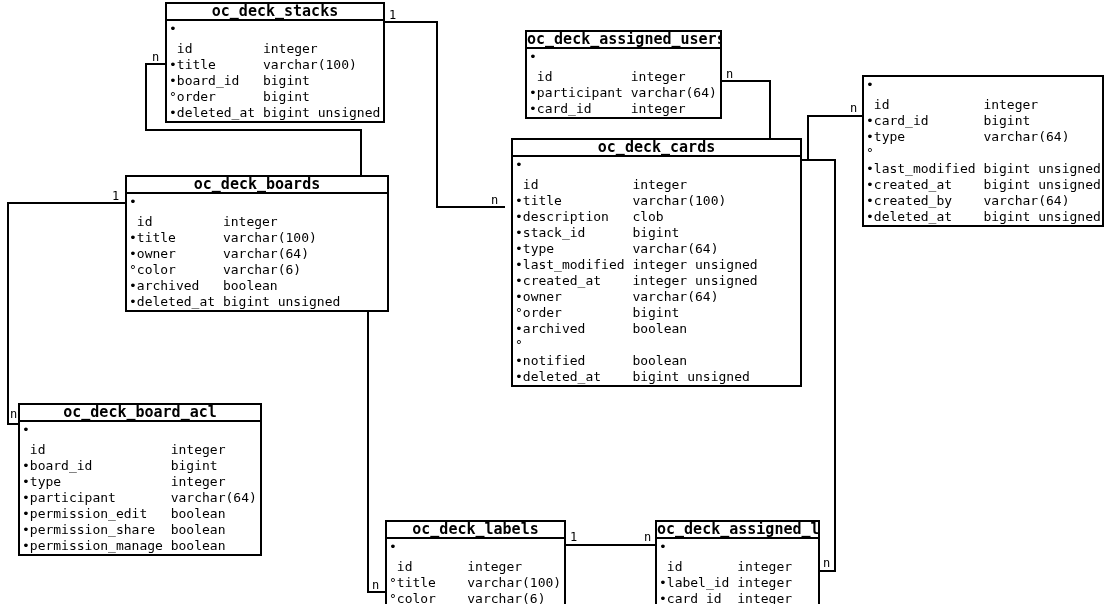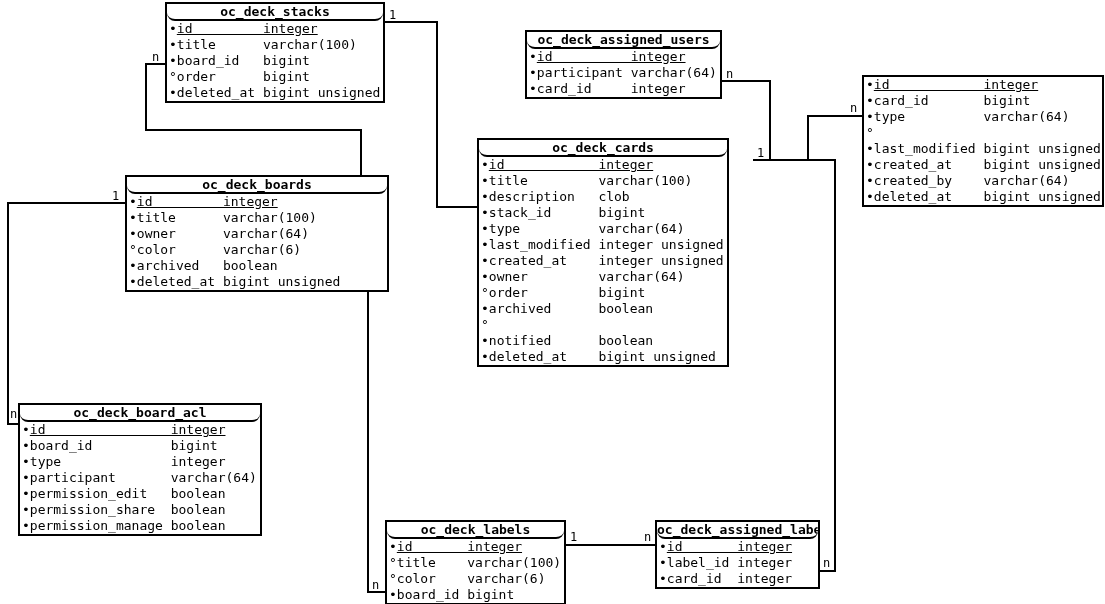--- a/index.html
+++ b/index.html
@@ -24,45 +24,44 @@
     height: 604px;
   }
   .db-table {
     position: absolute;
     background: #ffffff;
     border: 2px solid #000000;
     box-sizing: border-box;
   }
   .table-title {
     font-weight: bold;
-    font-size: 13px;
+    font-size: 15px;
     line-height: 15px;
     text-align: center;
     border-bottom: 2px solid #000000;
     white-space: pre;
     overflow: hidden;
-    border-radius: 8px;
   }
   .field-row {
     display: flex;
     font-size: 13px;
     line-height: 16px;
     padding: 0 2px;
     white-space: pre;
     overflow: hidden;
   }
   .bullet {
     flex: none;
     width: 1ch;
   }
   .field-text {
     white-space: pre;
   }
   .pk .field-text {
-    text-decoration: underline;
+    margin-top: 20px;
   }
   .card-label {
     font-family: "DejaVu Sans Mono", monospace;
     font-size: 12px;
     fill: #000000;
   }
 </style>
 </head>
 <body>
 
@@ -108,21 +107,21 @@
       <div class="db-table" style="left: 862px; top: 75px; width: 242px;">
         <div class="field-row pk"><span class="bullet">•</span><span class="field-text">id            integer</span></div>
         <div class="field-row"><span class="bullet">•</span><span class="field-text">card_id       bigint</span></div>
         <div class="field-row"><span class="bullet">•</span><span class="field-text">type          varchar(64)</span></div>
         <div class="field-row"><span class="bullet">°</span></div>
         <div class="field-row"><span class="bullet">•</span><span class="field-text">last_modified bigint unsigned</span></div>
         <div class="field-row"><span class="bullet">•</span><span class="field-text">created_at    bigint unsigned</span></div>
         <div class="field-row"><span class="bullet">•</span><span class="field-text">created_by    varchar(64)</span></div>
         <div class="field-row"><span class="bullet">•</span><span class="field-text">deleted_at    bigint unsigned</span></div>
       </div>
-      <div class="db-table" style="left: 477px; top: 138px; width: 252px;">
+      <div class="db-table" style="left: 511px; top: 138px; width: 291px;">
         <div class="table-title">oc_deck_cards</div>
         <div class="field-row pk"><span class="bullet">•</span><span class="field-text">id            integer</span></div>
         <div class="field-row"><span class="bullet">•</span><span class="field-text">title         varchar(100)</span></div>
         <div class="field-row"><span class="bullet">•</span><span class="field-text">description   clob</span></div>
         <div class="field-row"><span class="bullet">•</span><span class="field-text">stack_id      bigint</span></div>
         <div class="field-row"><span class="bullet">•</span><span class="field-text">type          varchar(64)</span></div>
         <div class="field-row"><span class="bullet">•</span><span class="field-text">last_modified integer unsigned</span></div>
         <div class="field-row"><span class="bullet">•</span><span class="field-text">created_at    integer unsigned</span></div>
         <div class="field-row"><span class="bullet">•</span><span class="field-text">owner         varchar(64)</span></div>
         <div class="field-row"><span class="bullet">°</span><span class="field-text">order         bigint</span></div>

